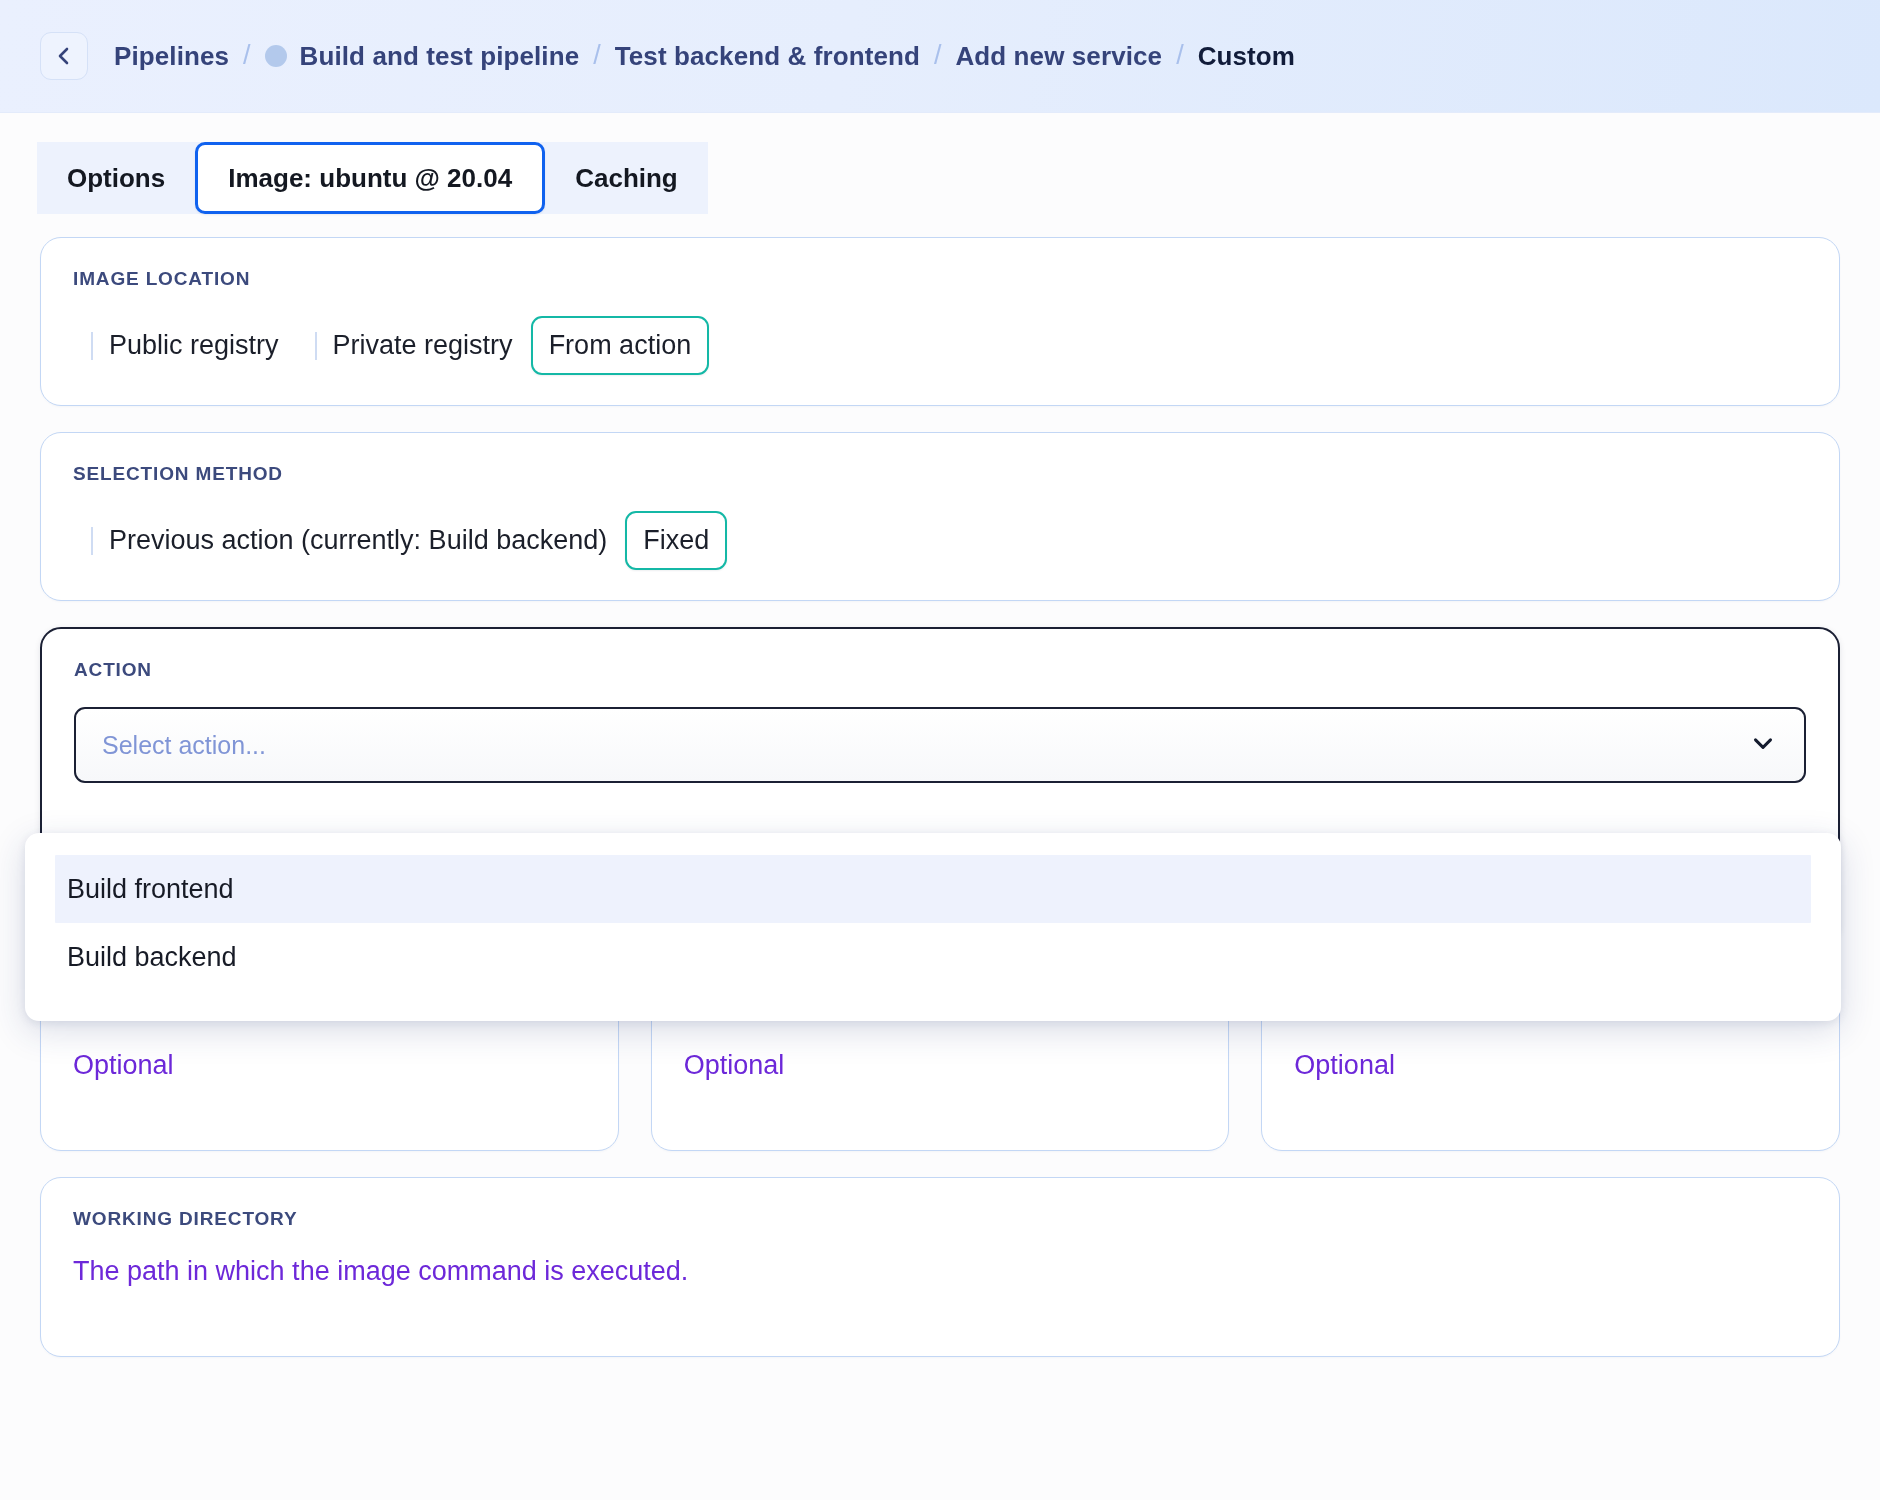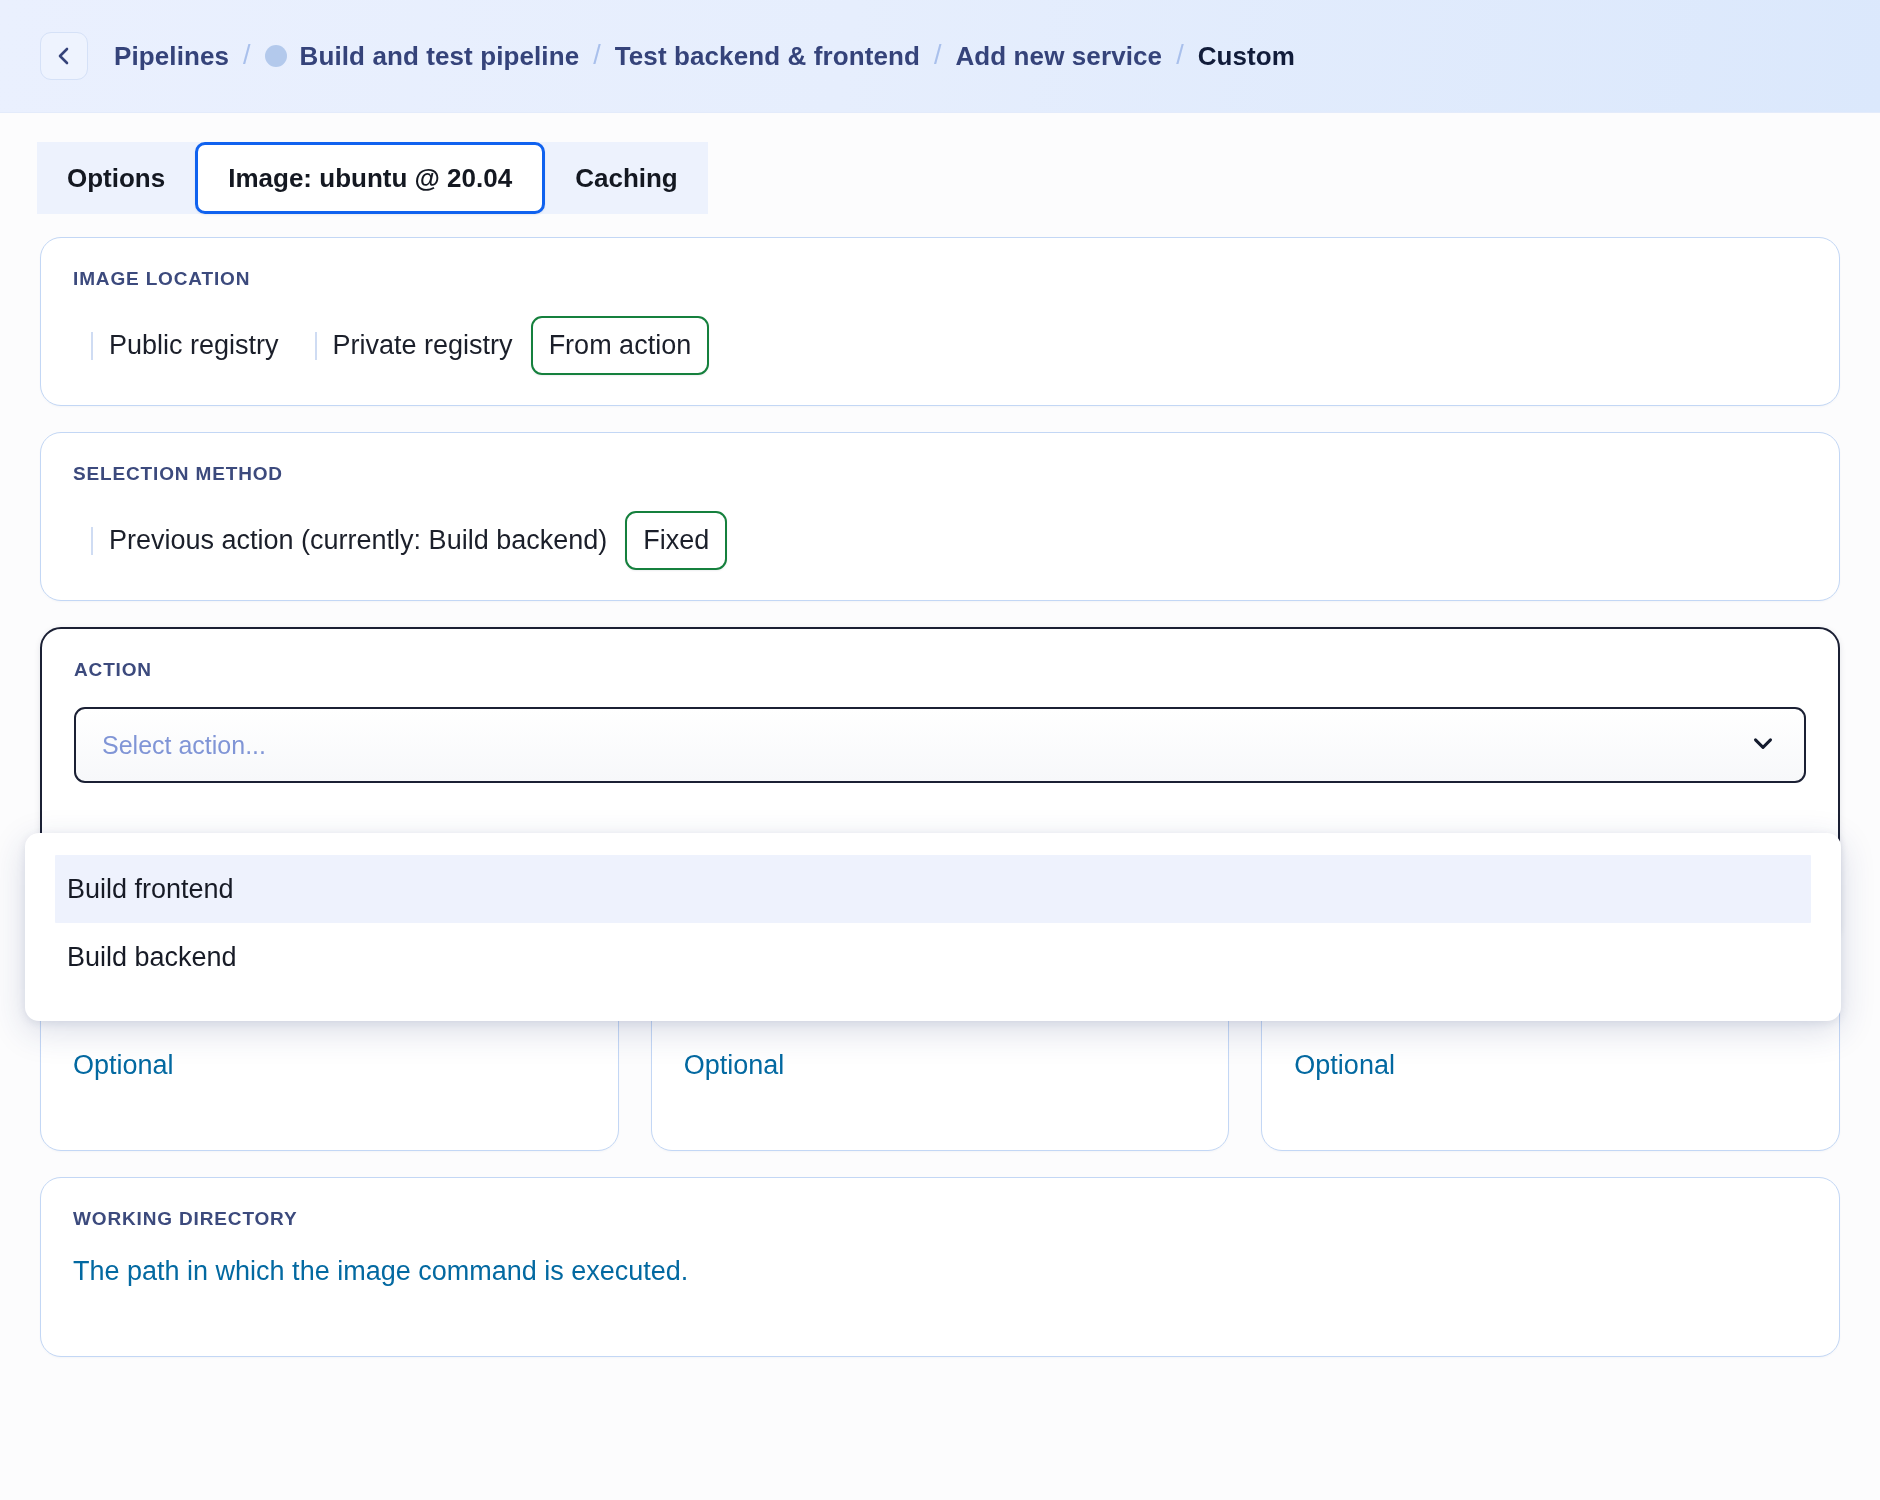--- a/index.html
+++ b/index.html
@@ -158,21 +158,21 @@
     white-space: nowrap;
   }
   .opt .bar {
     width: 2px;
     height: 28px;
     background: #cfdcf3;
     margin-right: 16px;
     flex: none;
   }
   .opt.selected {
-    border: 2px solid #15803d;
+    border: 2px solid #14b8a6;
     background: #fff;
     box-shadow: 0 1px 2px rgba(20,28,58,.07);
   }
 
   
   .select {
     position: relative;
     margin-top: 4px;
     height: 76px;
     border: 2.4px solid #1b2034;
@@ -222,21 +222,21 @@
     margin-bottom: 26px;
   }
   .row3 .card {
     flex: 1;
     margin-bottom: 0;
     min-height: 180px;
     padding: 30px 32px 34px 32px;
   }
   .field-placeholder {
     font-size: 27px;
-    color: #0369a1;
+    color: #6d28d9;
     margin-top: 26px;
   }
   .card.wide { min-height: 180px; }
 
   .hidden-behind { position: relative; z-index: 1; }
 </style>
 </head>
 <body>
 
 <div class="page">

